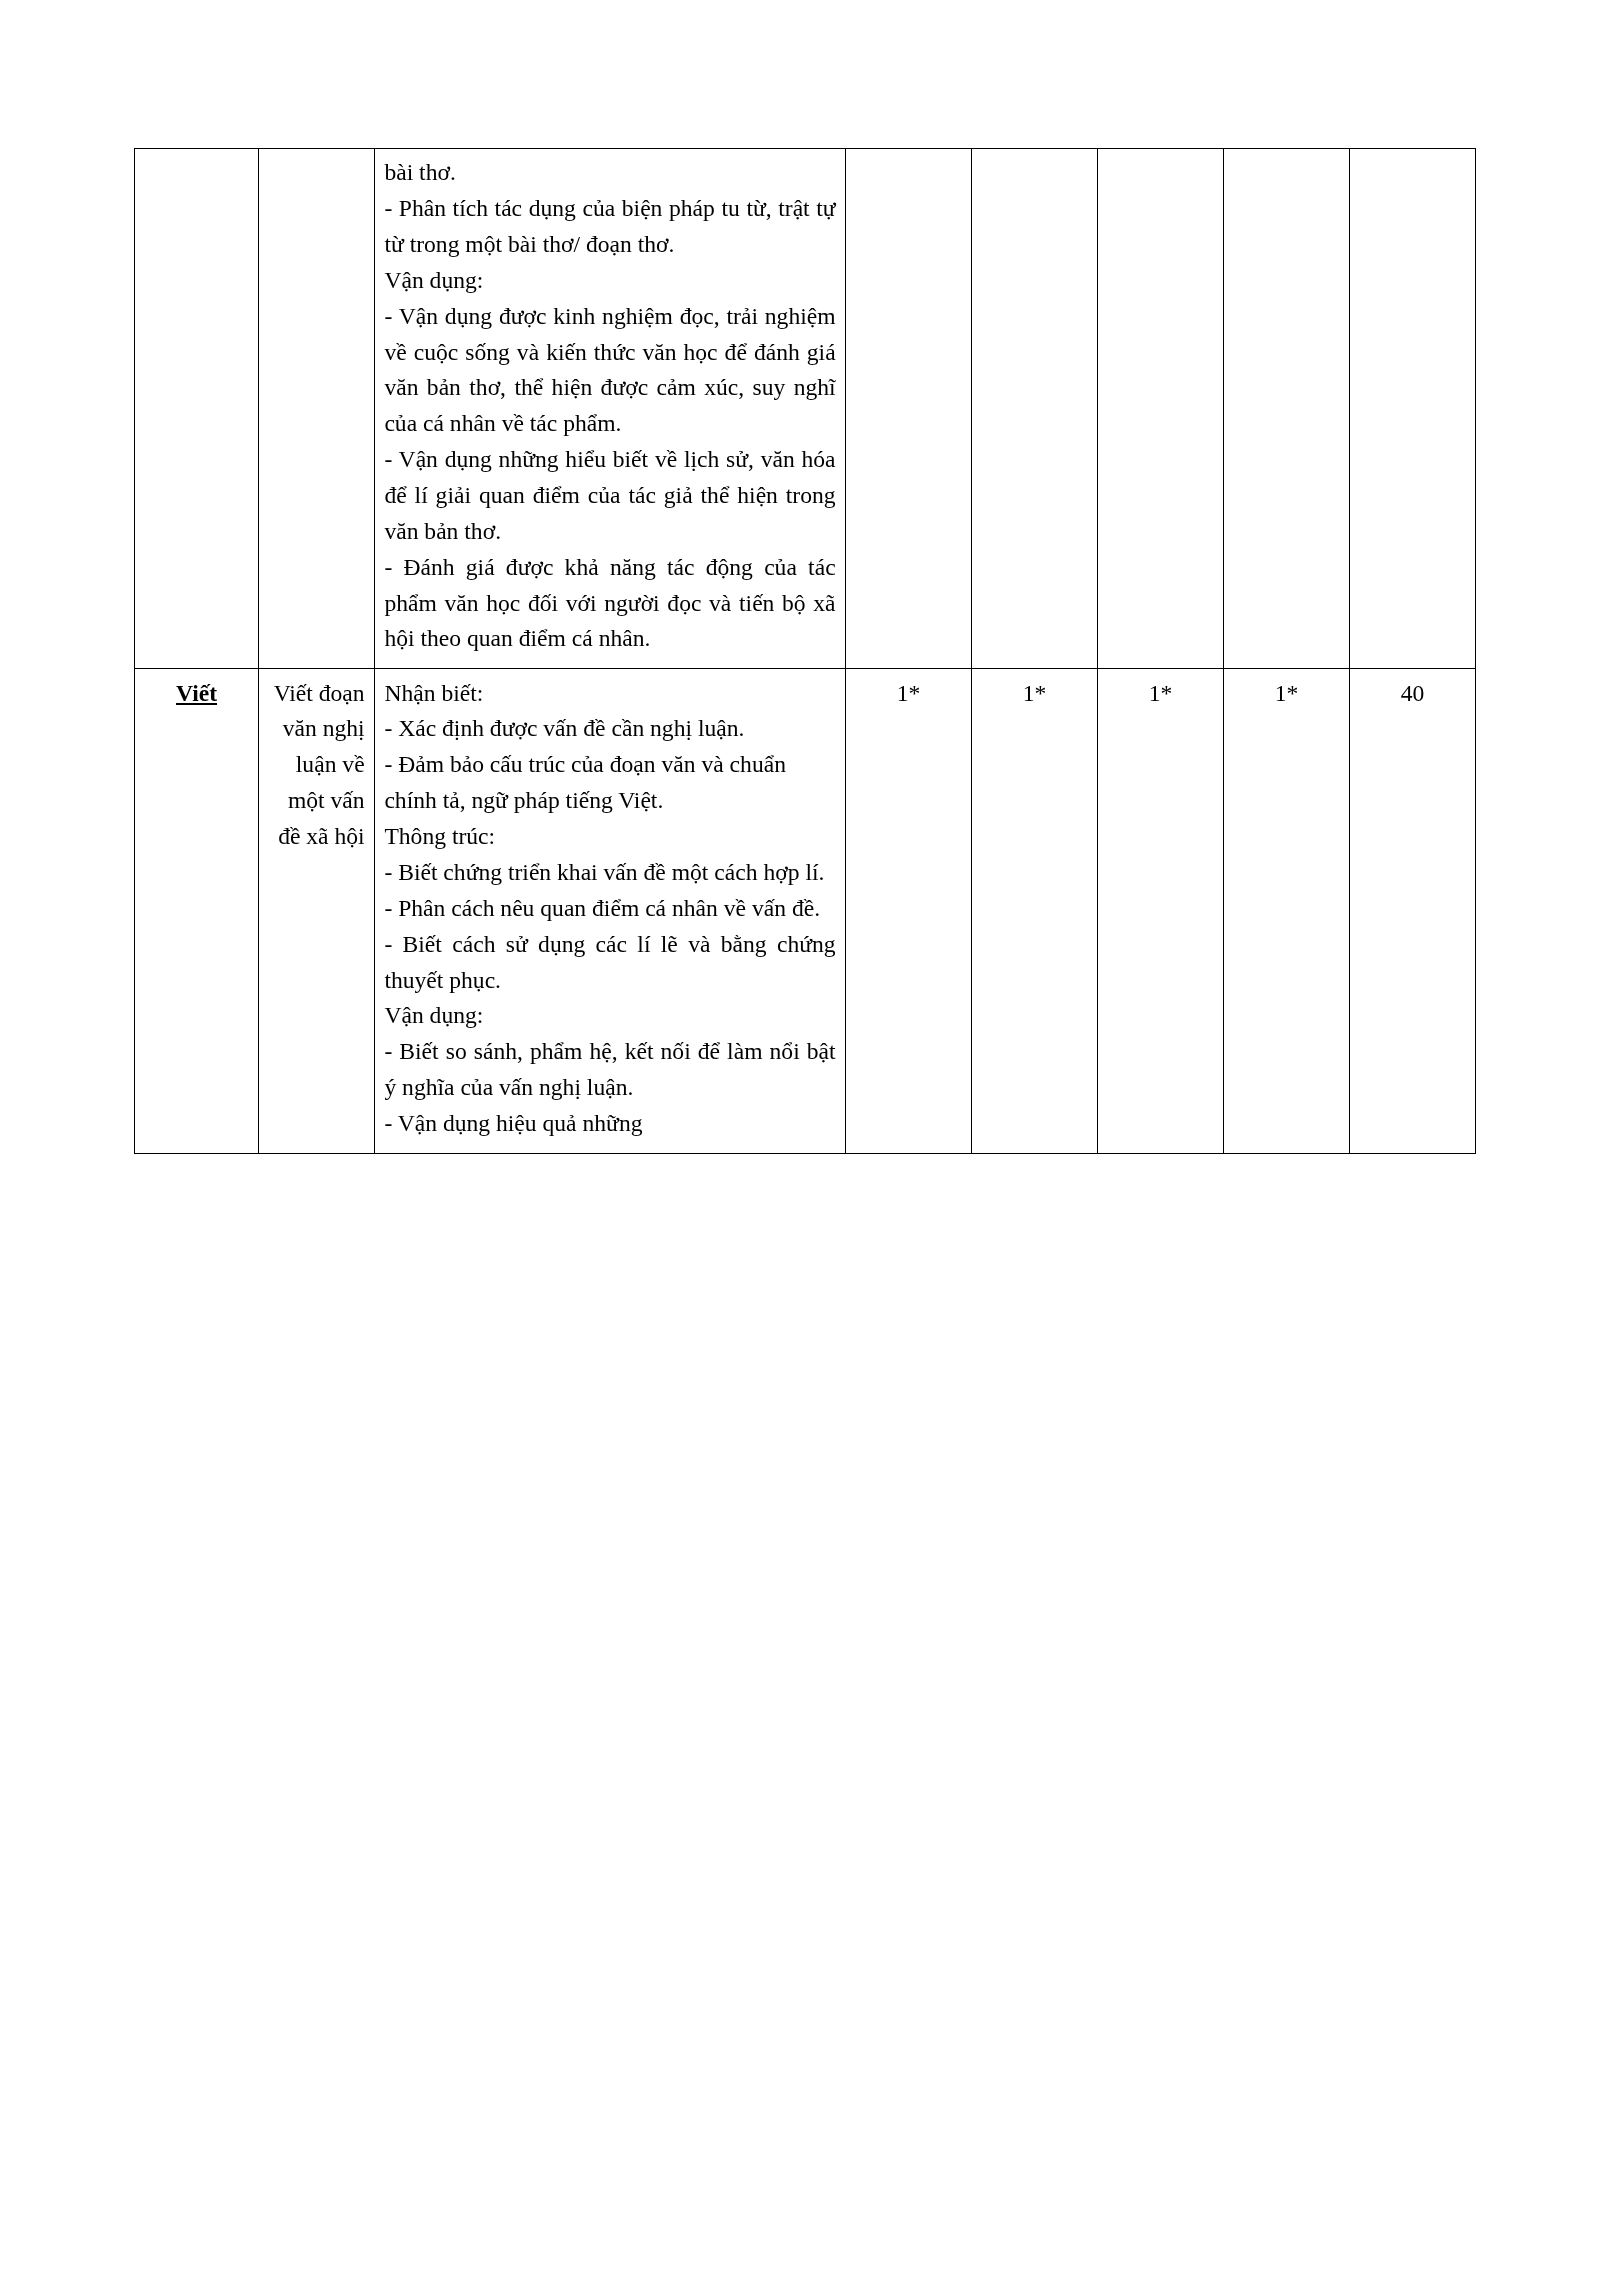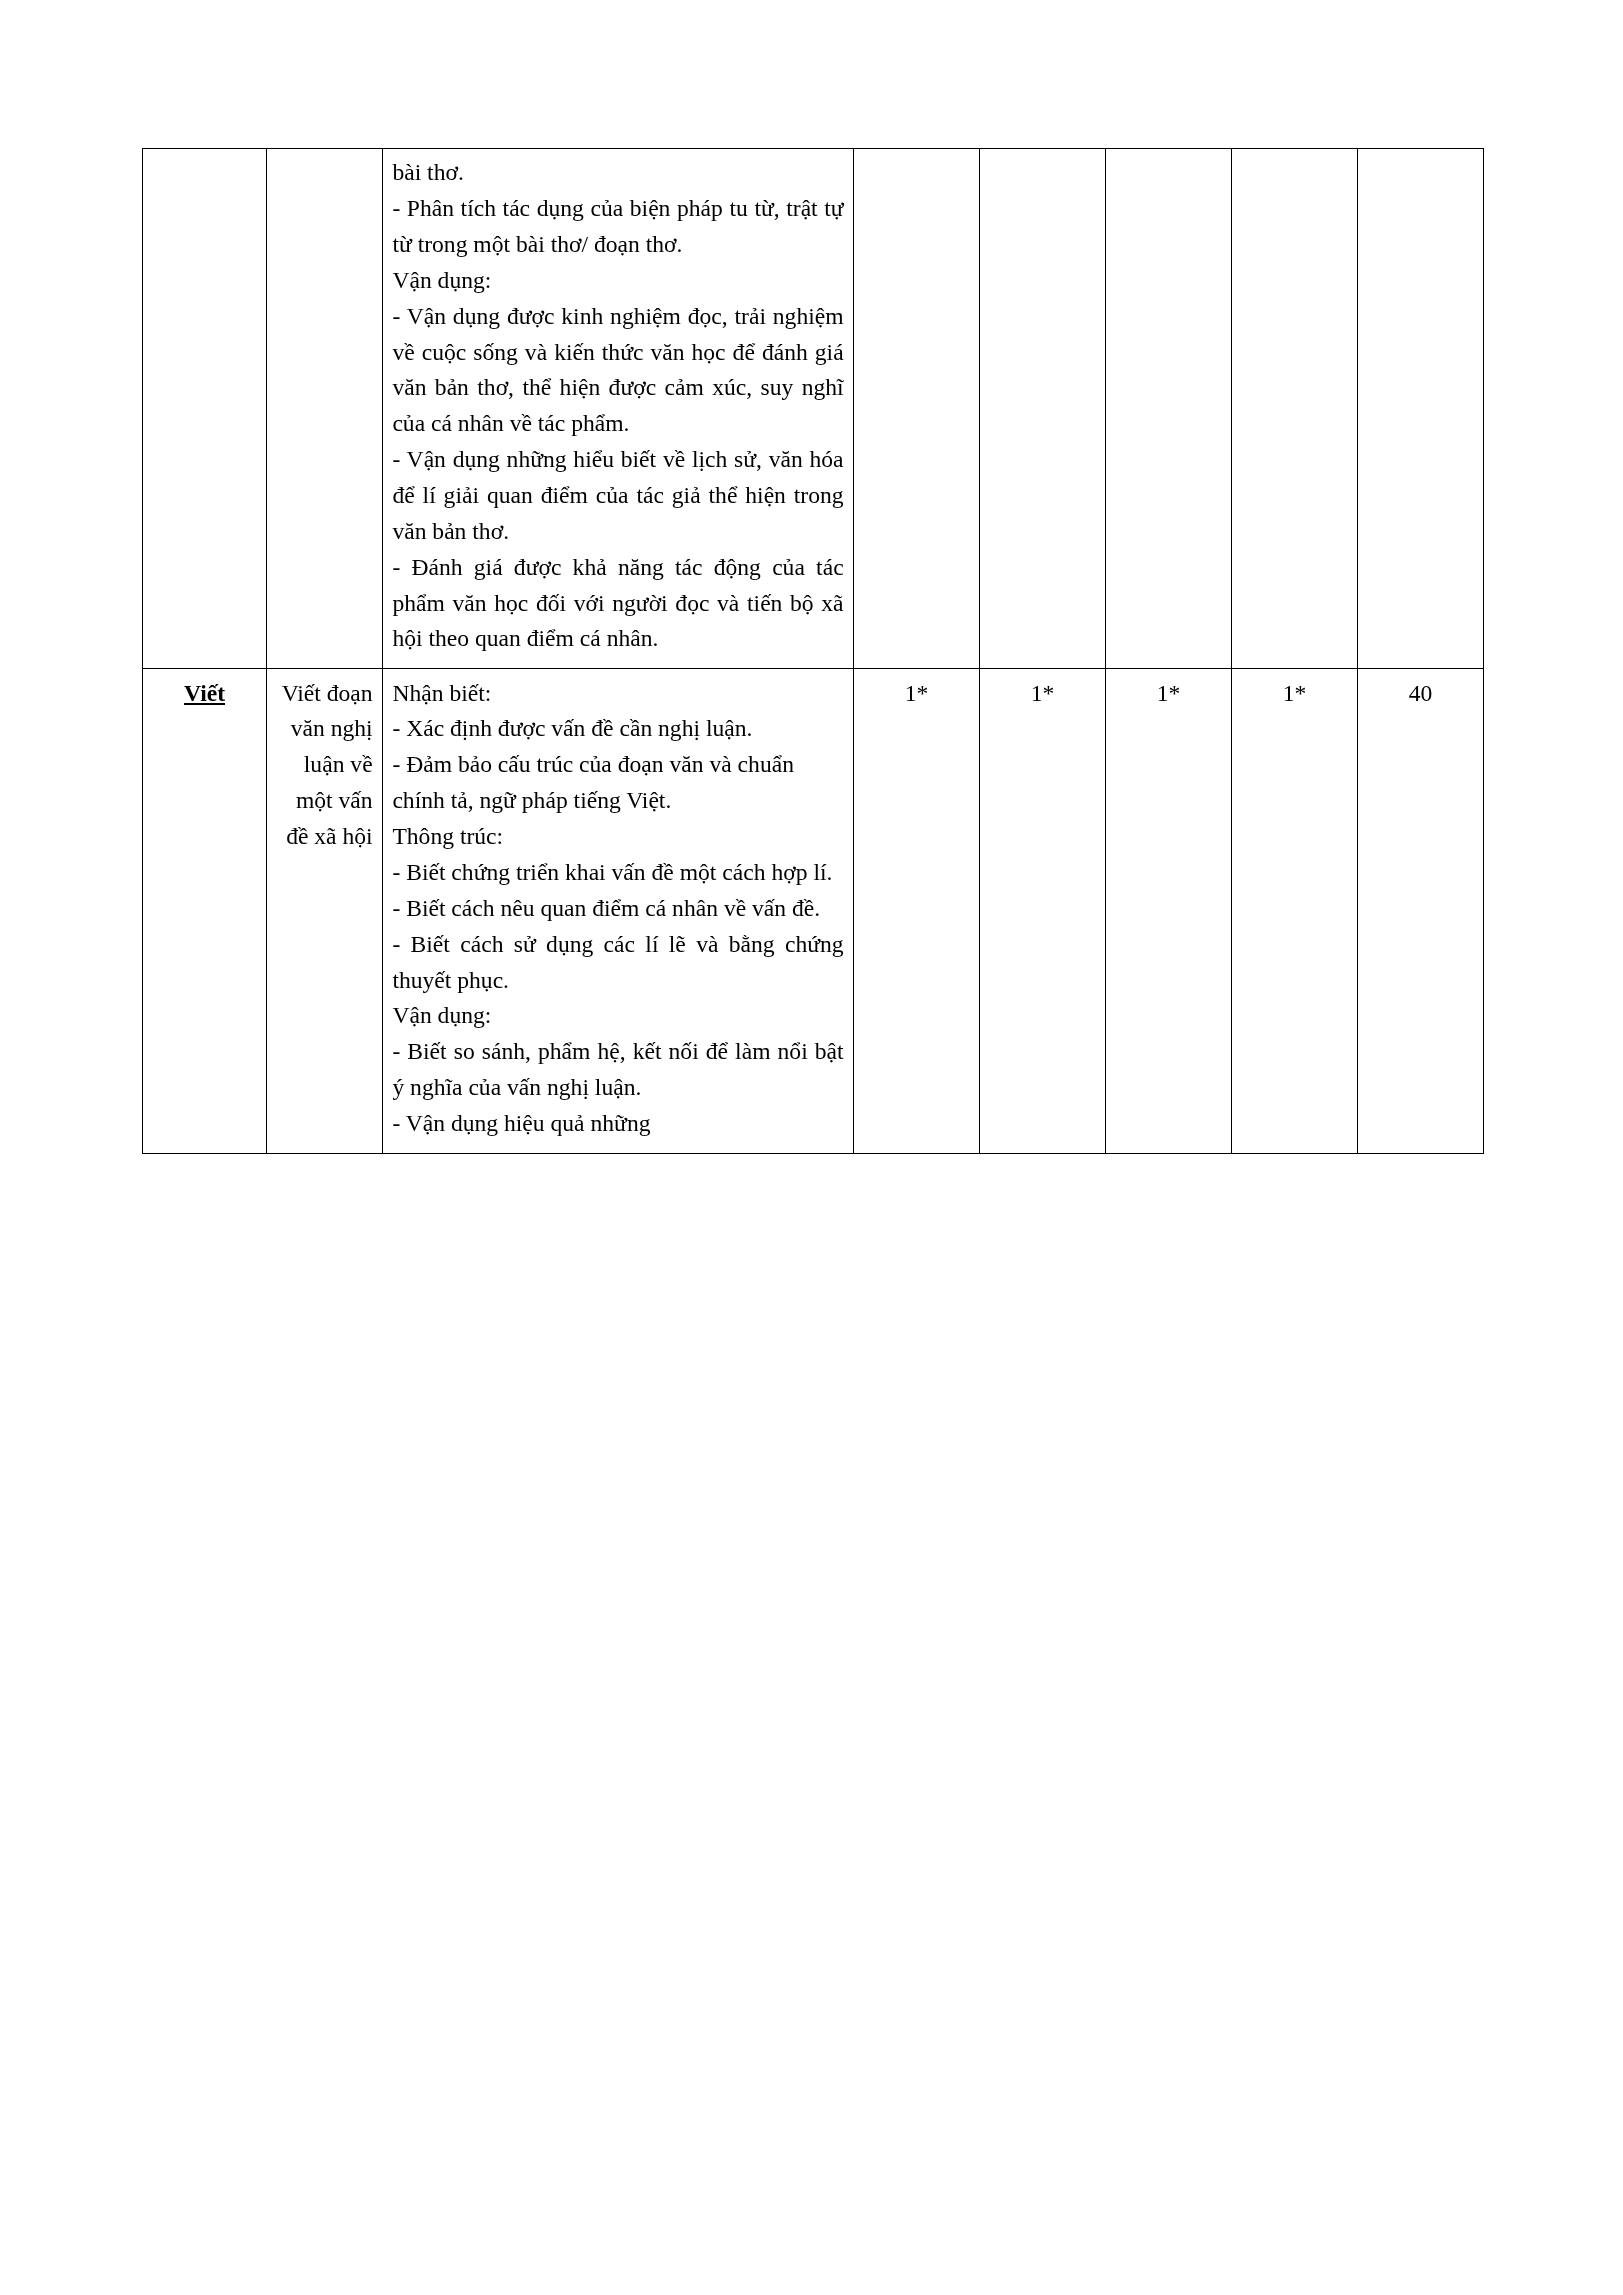--- a/index.html
+++ b/index.html
@@ -16,21 +16,21 @@
   }
   .page {
     position: absolute;
     left: 0; top: 0;
     width: 1623px;
     height: 2295px;
     background: #fff;
   }
   table.matrix {
     position: absolute;
-    left: 142px;
+    left: 134px;
     top: 148px;
     width: 1341px;
     border-collapse: collapse;
     table-layout: fixed;
   }
   table.matrix td {
     border: 1.6px solid #000000;
     vertical-align: top;
     padding: 6.3px 9.4px 11px 9.4px;
     font-size: 23.6px;
@@ -116,21 +116,21 @@
 
       <tr>
         <td class="skill-name">Viết</td>
         <td class="unit-name">Viết đoạn văn nghị luận về một vấn đề xã hội</td>
         <td>
           <span class="level-title">Nhận biết:</span>
           <span class="left">- Xác định được vấn đề cần nghị luận.</span>
           <span class="left">- Đảm bảo cấu trúc của đoạn văn và chuẩn chính tả, ngữ pháp tiếng Việt.</span>
           <span class="level-title">Thông trúc:</span>
           <span class="left">- Biết chứng triển khai vấn đề một cách hợp lí.</span>
-          <span class="just">- Biết cách nêu quan điểm cá nhân về vấn đề.</span>
+          <span class="just">- Phân cách nêu quan điểm cá nhân về vấn đề.</span>
           <span class="just">- Biết cách sử dụng các lí lẽ và bằng chứng thuyết phục.</span>
           <span class="level-title">Vận dụng:</span>
           <span class="just">- Biết so sánh, phẩm hệ, kết nối để làm nổi bật ý nghĩa của vấn nghị luận.</span>
           <span class="left">- Vận dụng hiệu quả những</span>
         </td>
         <td class="cell-num">1*</td>
         <td class="cell-num">1*</td>
         <td class="cell-num">1*</td>
         <td class="cell-num">1*</td>
         <td class="cell-num">40</td>

